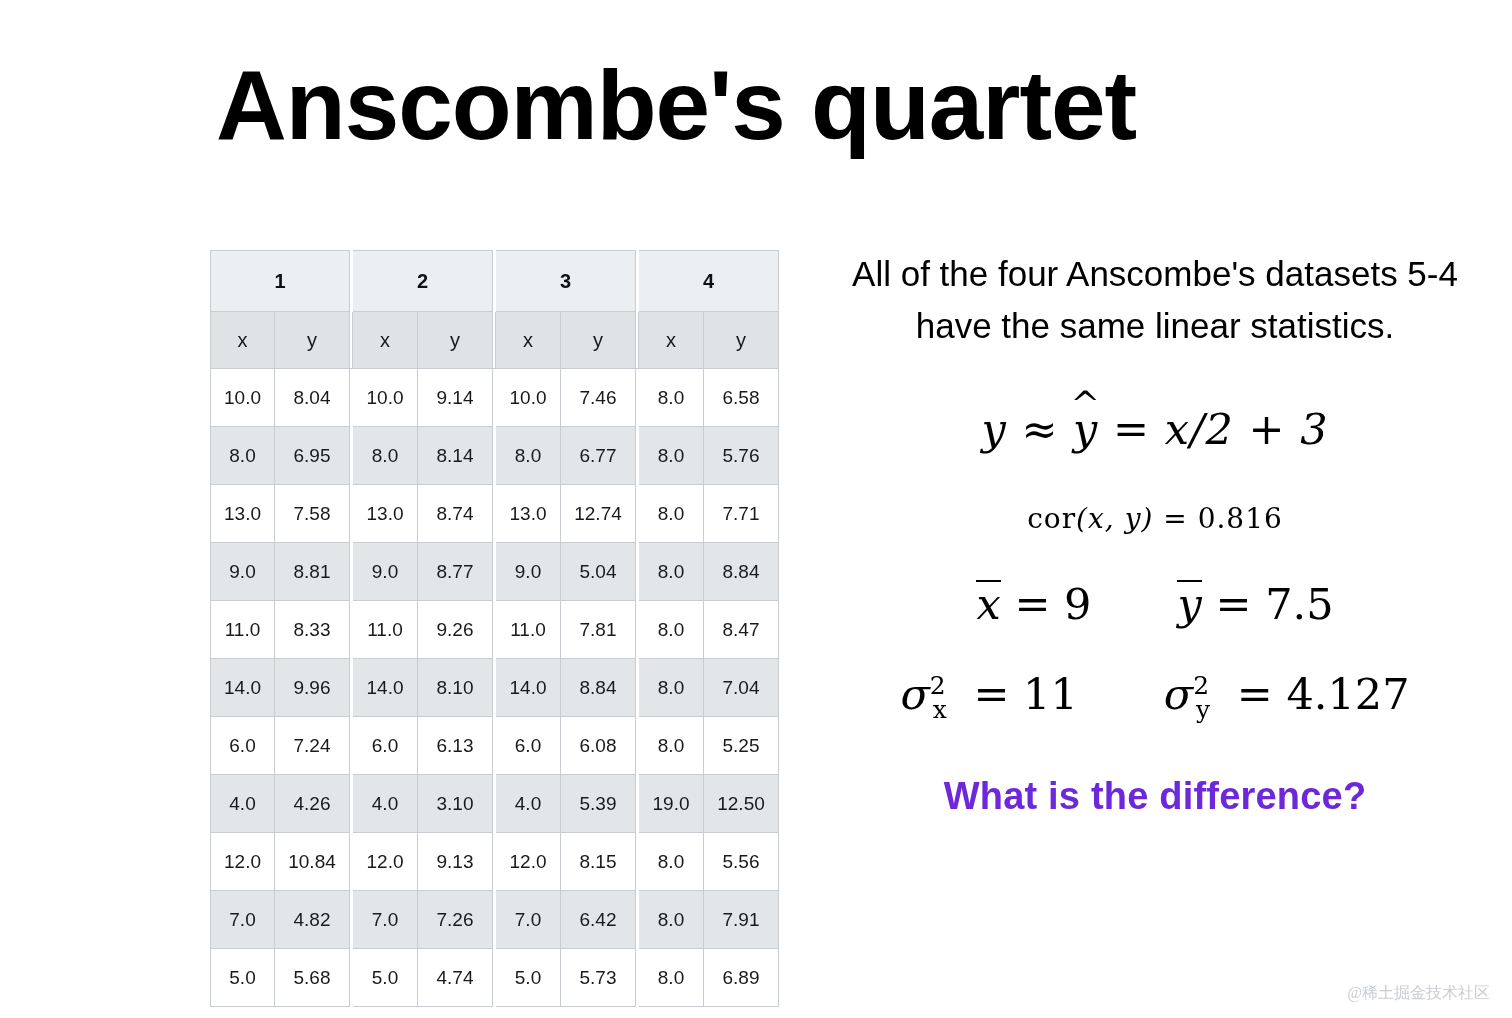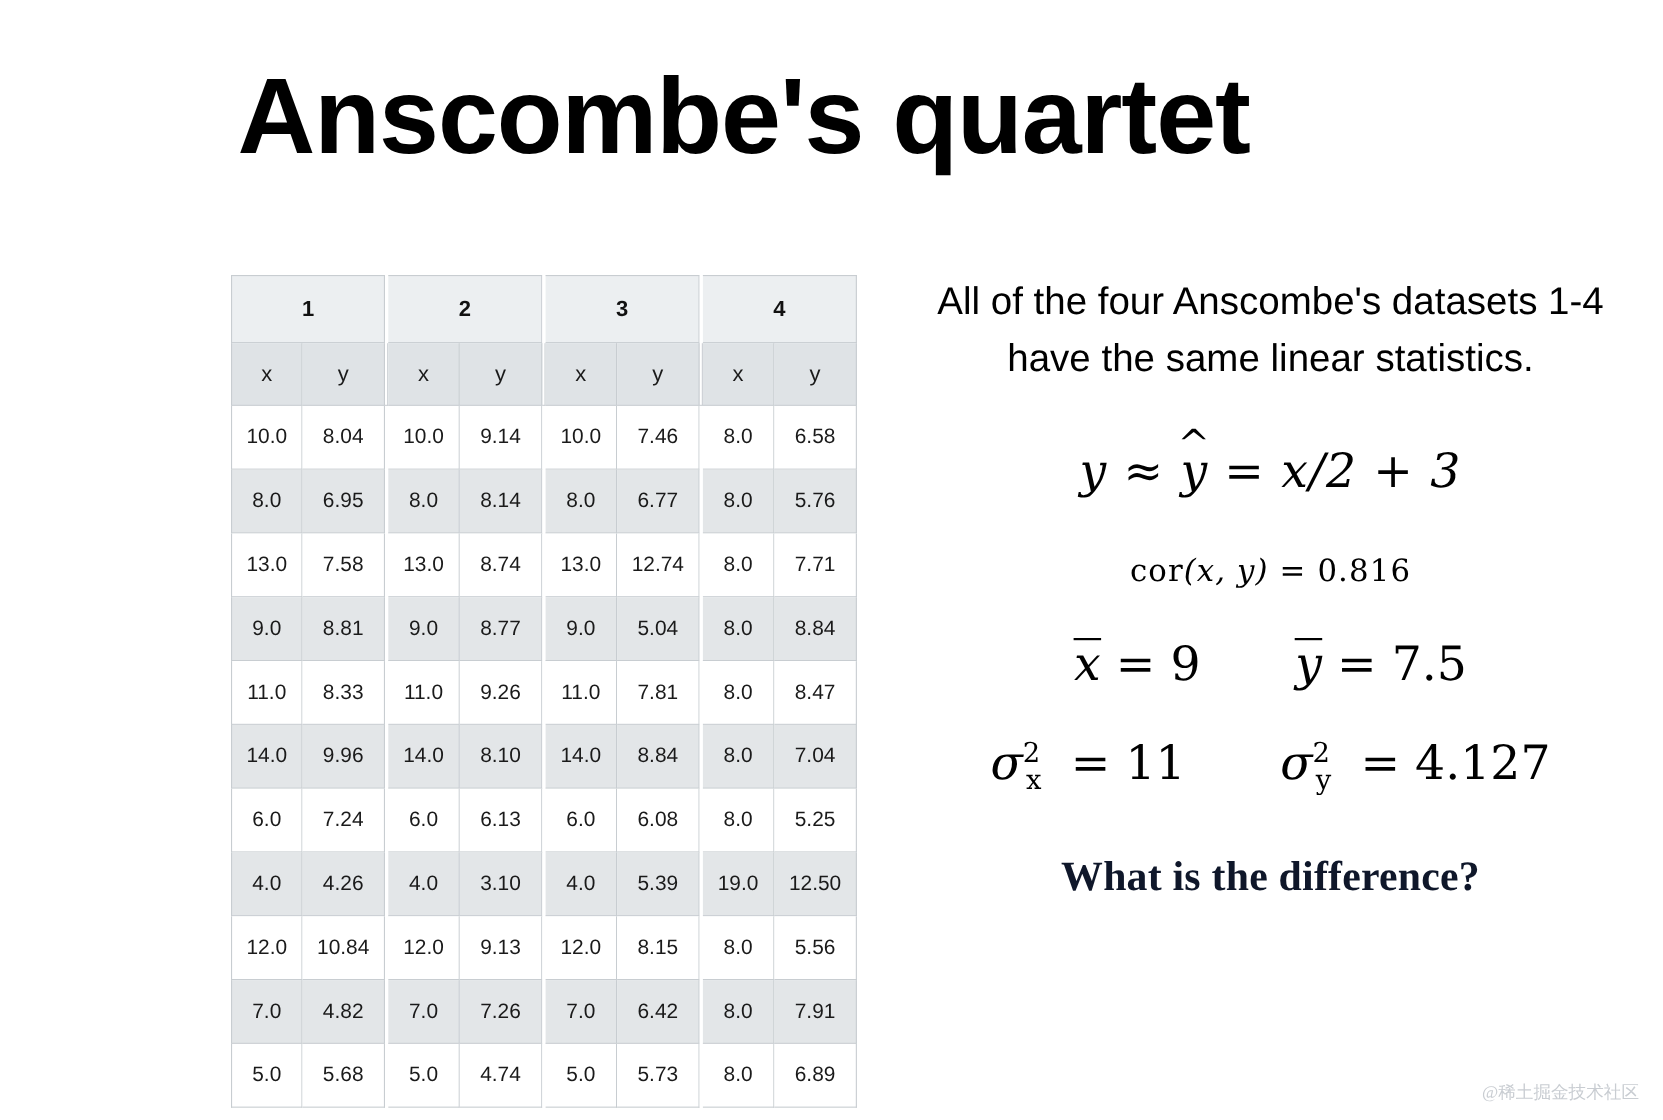--- a/index.html
+++ b/index.html
@@ -165,23 +165,22 @@
     display: inline-block;
     position: relative;
     padding-right: 0.30em;
   }
 
   #question-text {
     margin-top: 56px;
     text-align: center;
     font-size: 38px;
     font-weight: bold;
-    color: #0f172a;
+    color: #6d28d9;
     letter-spacing: 0.2px;
-    font-family: Liberation Serif, serif;
   }
 
   
   #watermark {
     position: absolute;
     right: 22px;
     bottom: 14px;
     font-size: 16px;
     color: #c9cdd2;
     font-family: Liberation Serif, serif;
@@ -375,21 +374,21 @@
           <td style="background: rgb(255, 255, 255); border: none;"></td>
           <td>8.0</td>
           <td>6.89</td>
         </tr>
       </tbody>
   </table>
 </div>
 
 <div id="right-col">
 
-  <div id="intro-text">All of the four Anscombe's datasets 1-4 have the same linear statistics.</div>
+  <div id="intro-text">All of the four Anscombe's datasets 5-4 have the same linear statistics.</div>
 
   <div class="eq" id="eq-regression">
     <i>y</i>
     <span>≈</span>
     <span class="hat-wrap"><span class="hat">^</span><i>y</i></span>
     <span>=</span>
     <i>x/2 + 3</i>
   </div>
 
   <div class="eq" id="eq-correlation">

